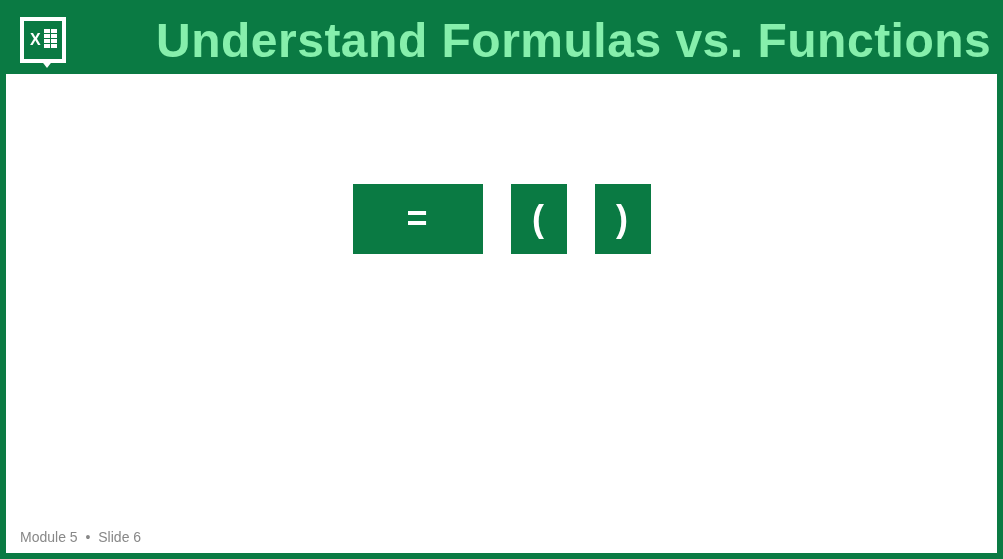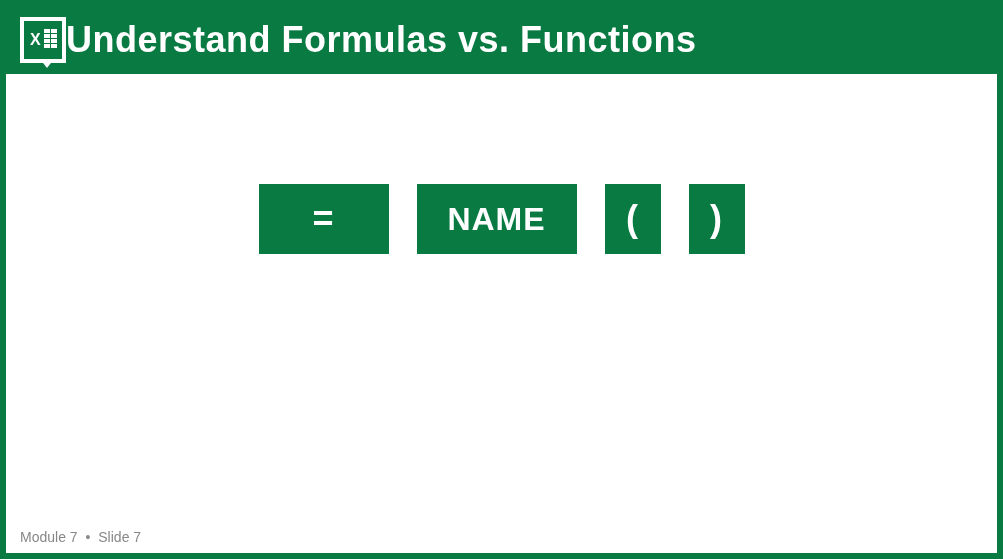--- a/index.html
+++ b/index.html
@@ -74,23 +74,24 @@
       display: flex;
       gap: 1px;
       margin-bottom: 1px;
     }
     .excel-grid-cell {
       width: 6px;
       height: 4px;
       background: #fff;
     }
     .title {
-      color: #ffffff;
-      font-size: 36px;
+      color: #86efac;
+      font-size: 48px;
       font-weight: bold;
+      margin-left: 90px;
       letter-spacing: 0.5px;
     }
     .content {
       padding-top: 110px;
       display: flex;
       justify-content: center;
       align-items: center;
       gap: 28px;
       padding-left: 40px;
       padding-right: 40px;
@@ -159,23 +160,22 @@
             <div class="excel-grid-cell"></div>
           </div>
         </div>
       </div>
     </div>
     <div class="title">Understand Formulas vs. Functions</div>
   </div>
 
   <div class="content">
     <div class="token token-equals">=</div>
-    <div class="token token-name">NAME</div>
     <div class="token token-paren">(</div>
     <div class="token token-paren">)</div>
   </div>
 
   <div class="footer">
-    <span>Module 7</span>
+    <span>Module 5</span>
     <span class="footer-bullet">•</span>
-    <span>Slide 7</span>
+    <span>Slide 6</span>
   </div>
 </div>
 
 </body></html>

